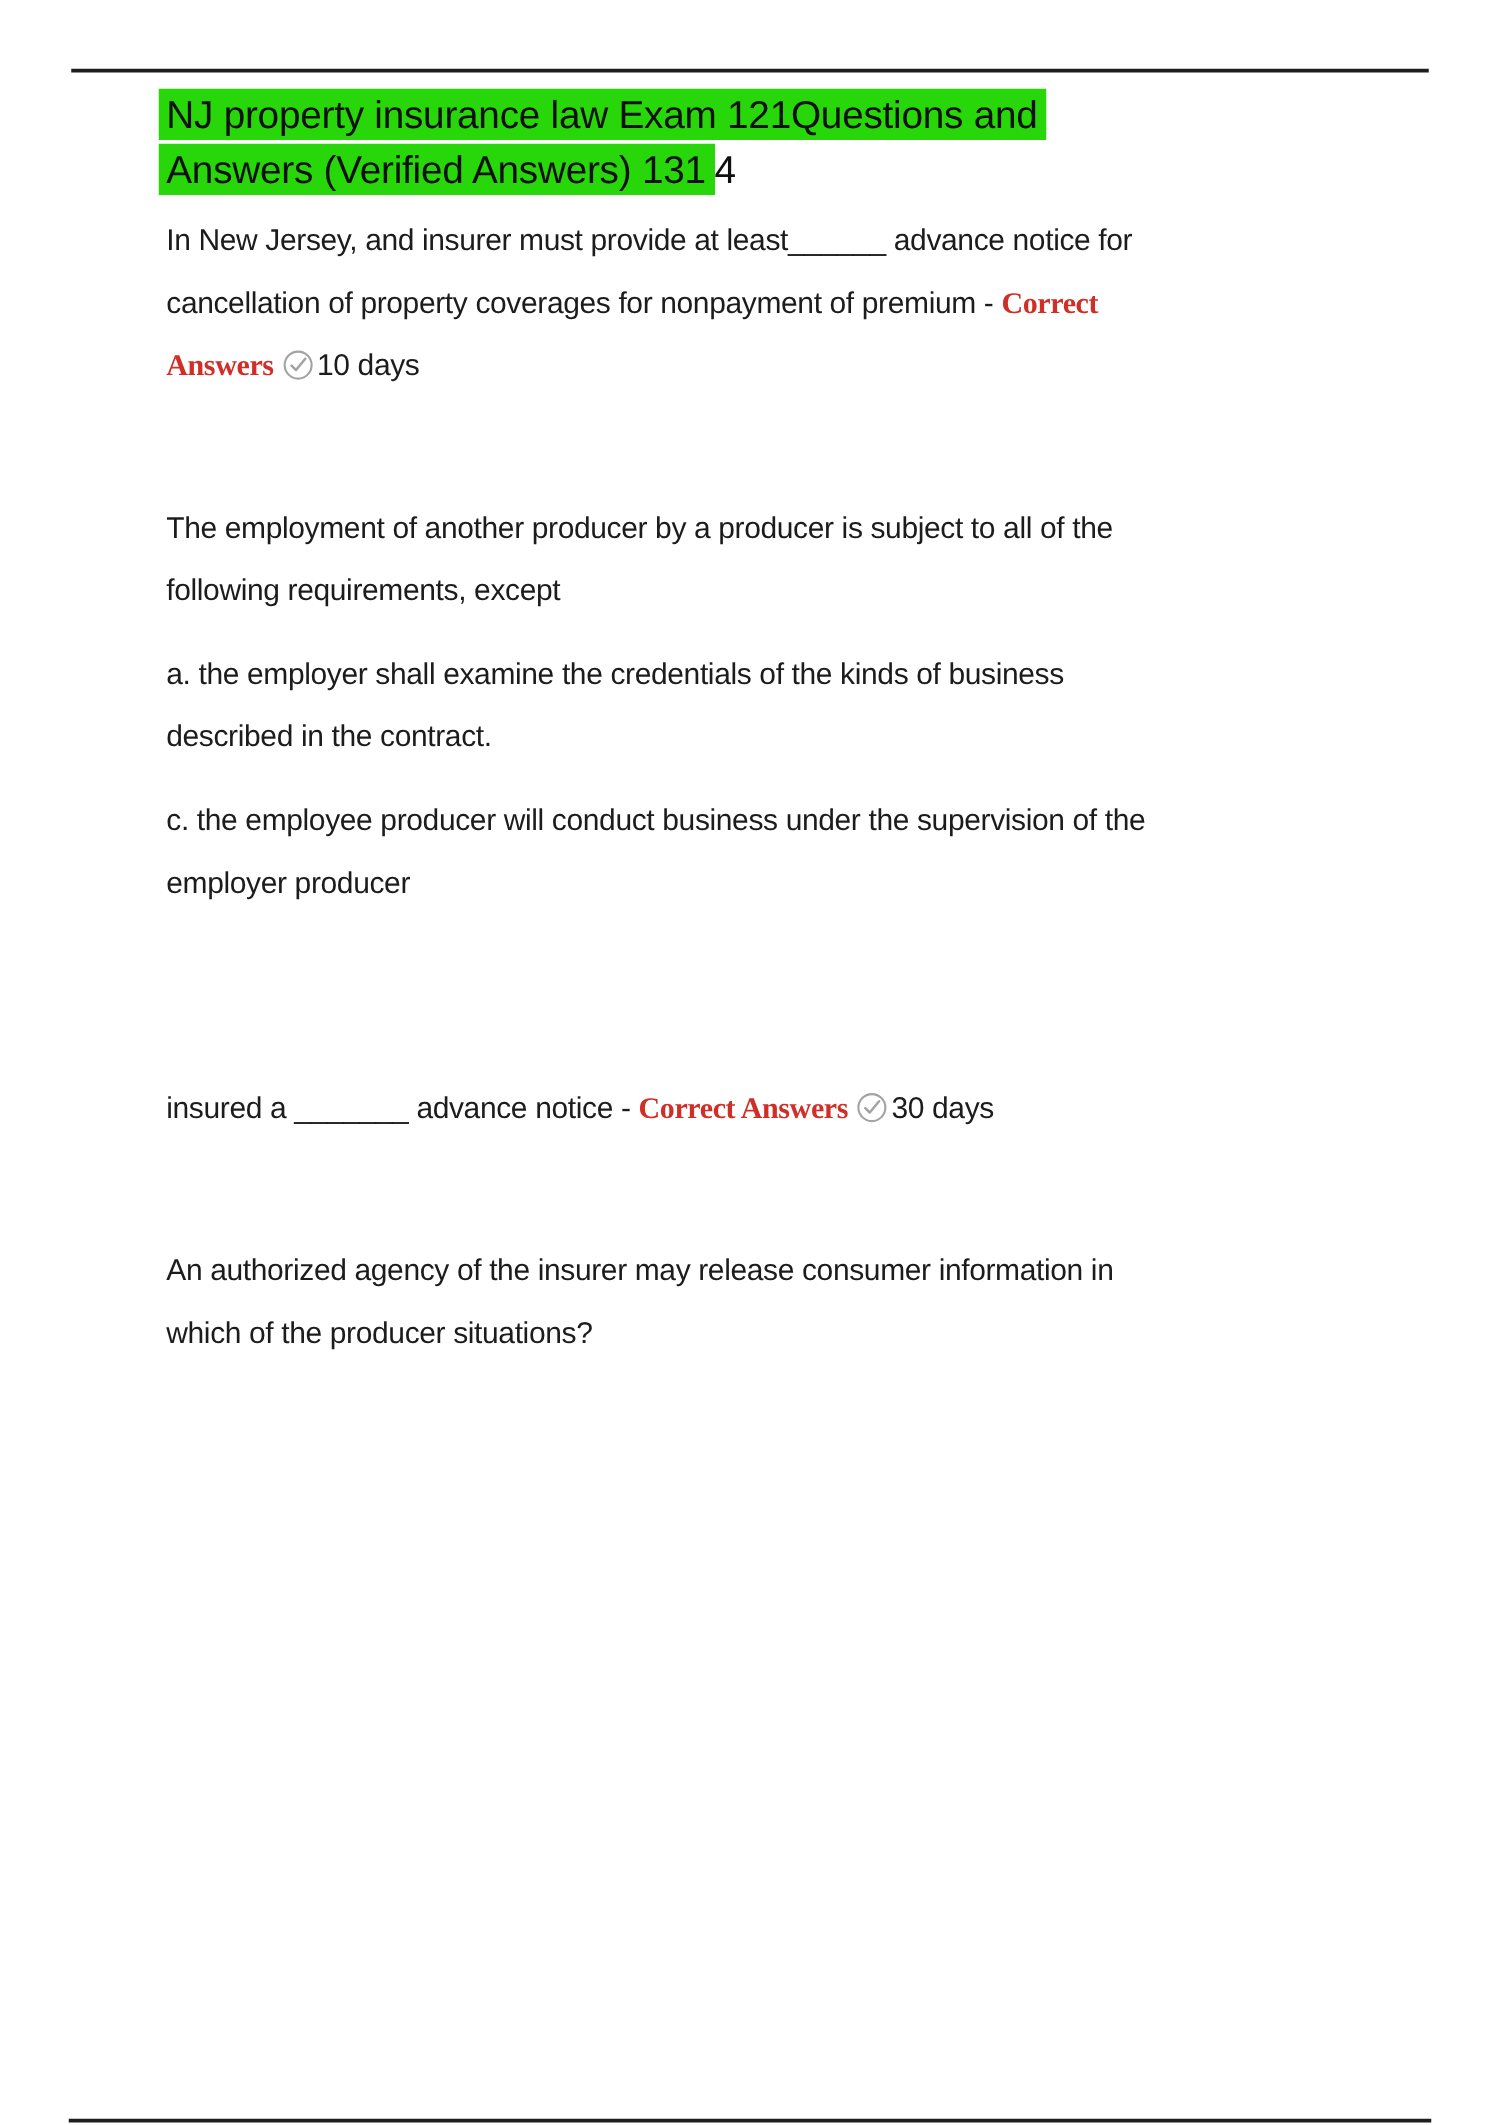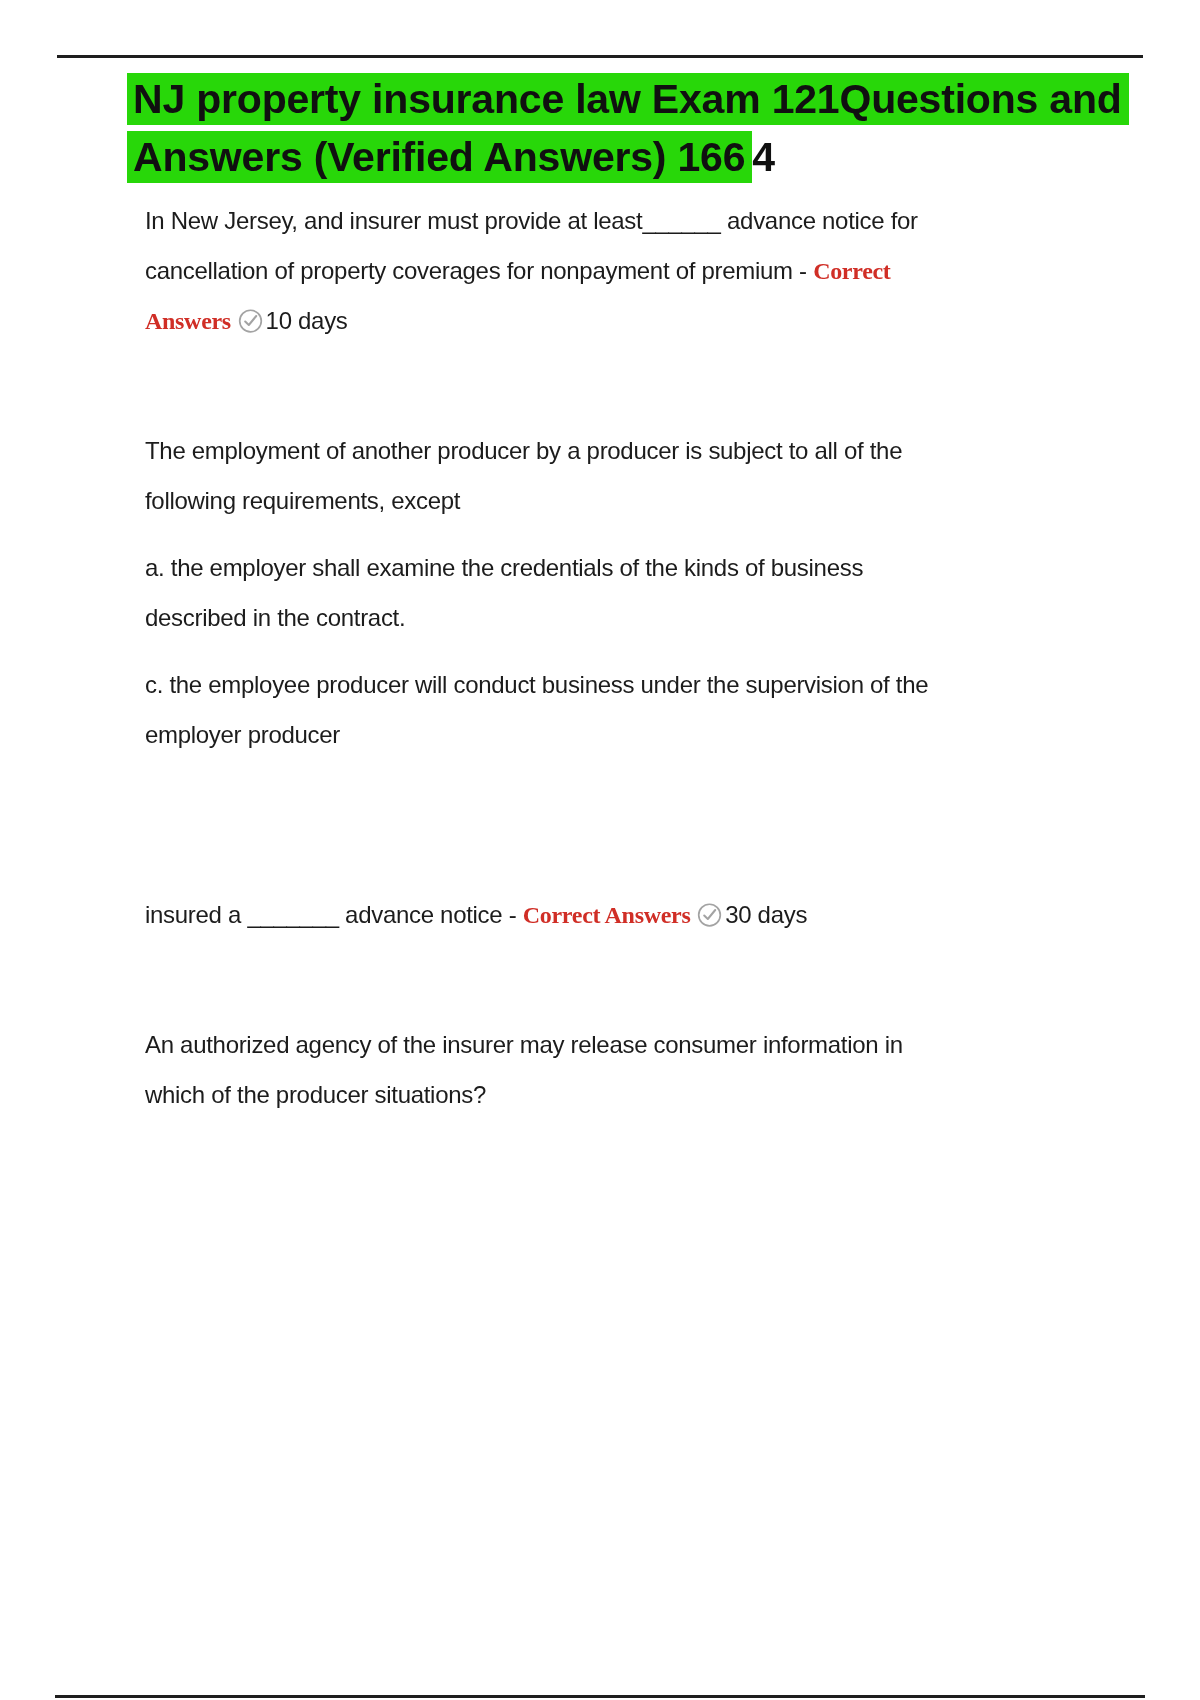--- a/index.html
+++ b/index.html
@@ -23,36 +23,36 @@
   .content {
     position: absolute;
     left: 133px;
     top: 66px;
     width: 1010px;
   }
 
   h1.doc-title {
     margin: 0 0 10px 0;
     padding-top: 4px;
-    font-size: 41px;
-    font-weight: bold;
+    font-size: 31px;
+    font-weight: normal;
     line-height: 1.42;
     color: #101010;
     letter-spacing: -0.2px;
     white-space: nowrap;
   }
   .hl {
     background: var(--highlight, #28D709);
     padding: 3px 7px 3px 6px;
     margin-left: -6px;
   }
   .hl2 { margin-left: -6px; }
 
   .para {
-    margin: 12px;
+    margin: 0;
     font-size: 24px;
     line-height: 50px;
     letter-spacing: -0.3px;
     white-space: nowrap;
   }
   .gap-none   { margin-top: 0; }
   .gap-normal { margin-top: 17px; }
   .gap-large  { margin-top: 80px; }
 
   .correct {
@@ -71,21 +71,21 @@
   .check-icon svg { display: block; }
 </style>
 </head>
 <body>
 
 <div class="page">
   <div class="rule rule-top"></div>
   <div class="rule rule-bottom"></div>
 
   <div class="content">
-    <h1 class="doc-title"><span class="hl">NJ property insurance law Exam 121Questions and</span><br><span class="hl hl2">Answers (Verified Answers) 166</span><span>4</span></h1>
+    <h1 class="doc-title"><span class="hl">NJ property insurance law Exam 121Questions and</span><br><span class="hl hl2">Answers (Verified Answers) 131</span><span>4</span></h1>
 
     <div>
         <p class="para gap-none"><span class="seg">In New Jersey, and insurer must provide at least______ advance notice for</span><br><span class="seg">cancellation of property coverages for nonpayment of premium - </span><span class="correct">Correct</span><br><span class="correct">Answers </span><span class="check-icon"><svg viewBox="0 0 24 24" width="27" height="27">
               <circle cx="12" cy="12.5" r="9.6" fill="none" stroke="currentColor" stroke-width="1.5"></circle>
               <path d="M7.3 12.9l3.2 3.1 6.6-8" fill="none" stroke="currentColor" stroke-width="1.8" stroke-linecap="round" stroke-linejoin="round"></path>
             </svg></span><span class="seg">10 days</span></p>
         <p class="para gap-large"><span class="seg">The employment of another producer by a producer is subject to all of the</span><br><span class="seg">following requirements, except</span></p>
         <p class="para gap-normal"><span class="seg">a. the employer shall examine the credentials of the kinds of business</span><br><span class="seg">described in the contract.</span></p>
         <p class="para gap-normal"><span class="seg">c. the employee producer will conduct business under the supervision of the</span><br><span class="seg">employer producer</span></p>
         <p class="para gap-large"><br><span class="seg">insured a _______ advance notice - </span><span class="correct">Correct Answers </span><span class="check-icon"><svg viewBox="0 0 24 24" width="27" height="27">

